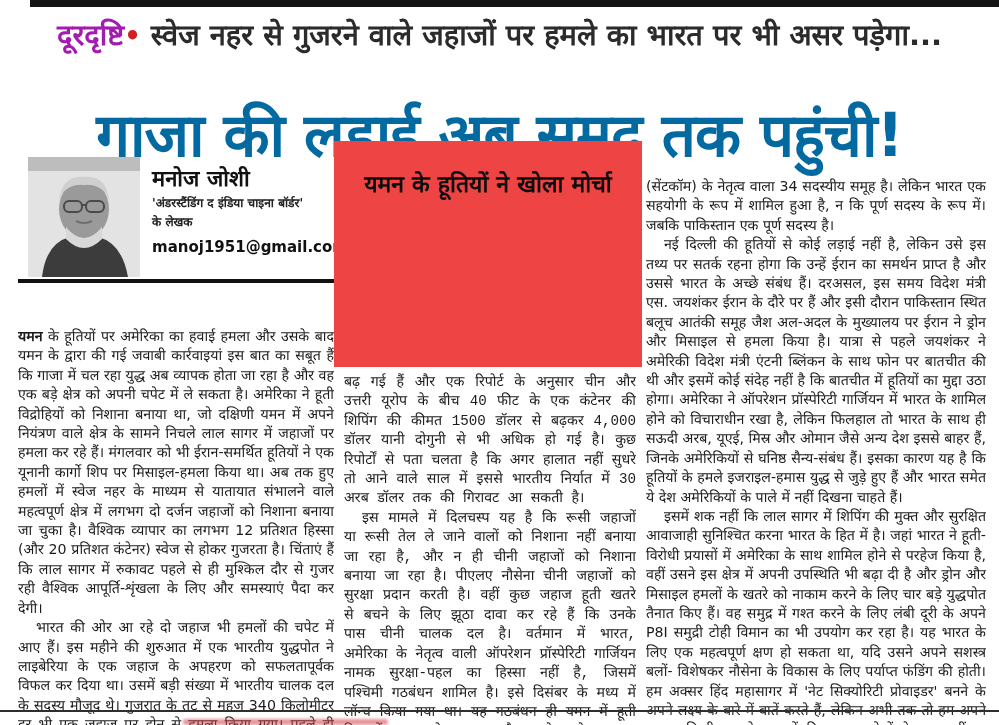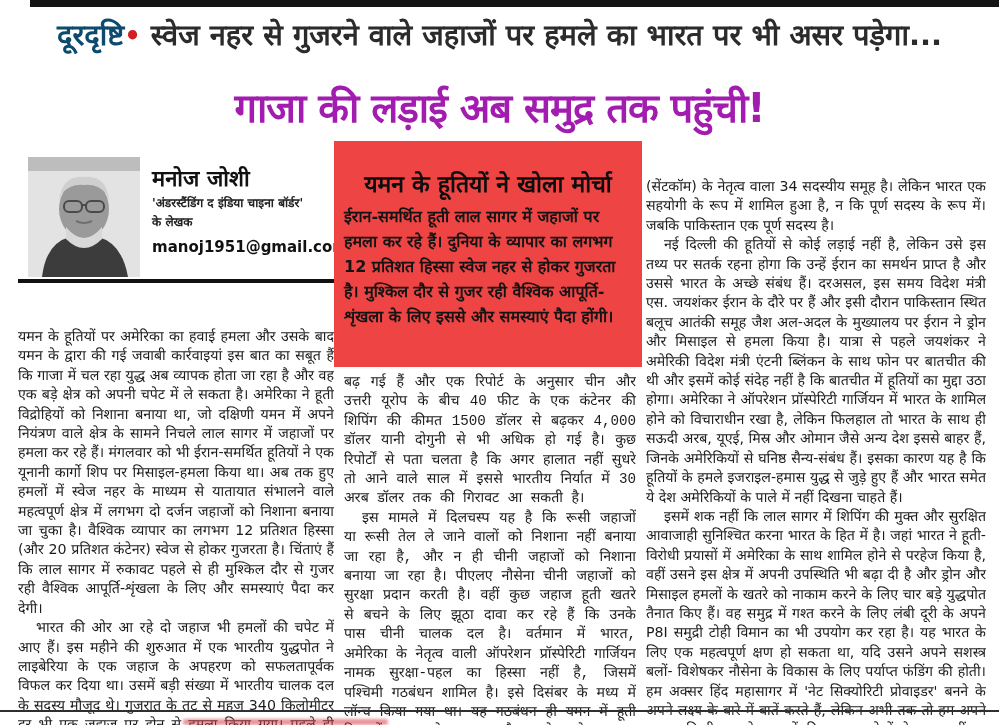--- a/index.html
+++ b/index.html
@@ -5,44 +5,44 @@
   html,body{margin:0;padding:0;background:#f4f4f4;}
   .page{
     position:relative;width:999px;height:725px;margin:0 auto;
     background:#ffffff;overflow:hidden;
     font-family:"DejaVu Sans","Liberation Sans",sans-serif;
     color:#1b1b1b;
   }
   .topstrip{position:absolute;left:30px;top:0;width:969px;height:7px;background:#141414;}
   .kicker{position:absolute;left:0;top:14px;width:100%;text-align:center;
     font-size:29px;font-weight:700;white-space:nowrap;color:#2b2b2b;}
-  .kicker .brand{color:#0c4a6e;}
+  .kicker .brand{color:#a21caf;}
   .kicker .bullet{color:#d21f26;font-size:26px;margin-right:10px;}
   .headline{position:absolute;left:0;top:52px;width:100%;text-align:center;
-    font-size:40px;font-weight:900;letter-spacing:-1px;color:#a21caf;white-space:nowrap;}
+    font-size:60px;font-weight:900;letter-spacing:-1px;color:#0369a1;white-space:nowrap;}
   
   .photo{position:absolute;left:28px;top:157px;width:112px;height:120px;background:#dcdcdc;overflow:hidden;}
   .author-name{position:absolute;left:152px;top:162px;font-size:22px;font-weight:800;color:#111;}
   .author-bio{position:absolute;left:152px;top:194px;width:185px;font-size:12px;font-weight:600;
     line-height:19px;color:#222;}
   .author-email{position:absolute;left:152px;top:238px;font-size:15px;font-weight:800;color:#111;}
   .author-rule{position:absolute;left:18px;top:279px;width:316px;height:4px;background:#111;}
   
   .hbox{position:absolute;left:334px;top:141px;width:288px;height:174px;background:#ef4444;
     padding:26px 10px;}
   .hbox .htitle{font-size:23px;font-weight:900;text-align:center;color:#0e0e0e;margin:0 0 5px 0;}
   .hbox .hbody{font-size:16px;font-weight:700;line-height:25px;color:#141414;margin:0;text-align:left;}
   
   .col{position:absolute;font-size:14.2px;line-height:19.4px;text-align:justify;color:#1b1b1b;overflow:hidden;margin-top:36px;}
   .col p{margin:0;}
   .col p.indent{text-indent:18px;}
   .col1{left:18px;top:291px;width:316px;height:414px;}
   .col2{left:344px;top:337px;width:292px;height:368px;font-family:Liberation Mono, monospace;}
   .col3{left:646px;top:141px;width:340px;height:564px;}
-  .lead{font-weight:400;}
+  .lead{font-weight:700;}
   .closing{font-weight:800;}
   .bottom-rule{position:absolute;left:0;top:710px;width:999px;height:2px;background:#2f2f2f;}
   .peek-red{position:absolute;left:183px;top:719px;width:205px;height:6px;
     background:rgba(214,60,70,.55);filter:blur(1.5px);border-radius:2px;}
 </style>
 </head>
 <body>
 
 <div class="page">
 
@@ -72,21 +72,20 @@
   <div class="author-name">मनोज जोशी</div>
   <div class="author-bio">
     <span>'अंडरस्टैंडिंग द इंडिया चाइना बॉर्डर'</span><br>
     <span>के लेखक</span>
   </div>
   <div class="author-email">manoj1951@gmail.com</div>
   <div class="author-rule"></div>
 
   <div class="hbox">
     <p class="htitle">यमन के हूतियों ने खोला मोर्चा</p>
-    <p class="hbody">ईरान-समर्थित हूती लाल सागर में जहाजों पर हमला कर रहे हैं। दुनिया के व्यापार का लगभग 12 प्रतिशत हिस्सा स्वेज नहर से होकर गुजरता है। मुश्किल दौर से गुजर रही वैश्विक आपूर्ति-शृंखला के लिए इससे और समस्याएं पैदा होंगी।</p>
   </div>
 
   <div class="col col1">
     <p><span class="lead">यमन</span><span> के हूतियों पर अमेरिका का हवाई हमला और उसके बाद यमन के द्वारा की गई जवाबी कार्रवाइयां इस बात का सबूत हैं कि गाजा में चल रहा युद्ध अब व्यापक होता जा रहा है और वह एक बड़े क्षेत्र को अपनी चपेट में ले सकता है। अमेरिका ने हूती विद्रोहियों को निशाना बनाया था, जो दक्षिणी यमन में अपने नियंत्रण वाले क्षेत्र के सामने निचले लाल सागर में जहाजों पर हमला कर रहे हैं। मंगलवार को भी ईरान-समर्थित हूतियों ने एक यूनानी कार्गो शिप पर मिसाइल-हमला किया था। अब तक हुए हमलों में स्वेज नहर के माध्यम से यातायात संभालने वाले महत्वपूर्ण क्षेत्र में लगभग दो दर्जन जहाजों को निशाना बनाया जा चुका है। वैश्विक व्यापार का लगभग 12 प्रतिशत हिस्सा (और 20 प्रतिशत कंटेनर) स्वेज से होकर गुजरता है। चिंताएं हैं कि लाल सागर में रुकावट पहले से ही मुश्किल दौर से गुजर रही वैश्विक आपूर्ति-शृंखला के लिए और समस्याएं पैदा कर देगी।</span></p>
     <p class="indent">भारत की ओर आ रहे दो जहाज भी हमलों की चपेट में आए हैं। इस महीने की शुरुआत में एक भारतीय युद्धपोत ने लाइबेरिया के एक जहाज के अपहरण को सफलतापूर्वक विफल कर दिया था। उसमें बड़ी संख्या में भारतीय चालक दल के सदस्य मौजूद थे। गुजरात के तट से महज 340 किलोमीटर दूर भी एक जहाज पर ड्रोन से हमला किया गया। पहले ही प्रमुख शिपिंग कंपनियां एशिया और यूरोप के बीच अफ्रीका के केप ऑफ गुड होप से होते हुए लंबा रास्ता अपनाने के लिए अपने जहाजों का मार्ग बदल रही थीं। शिपिंग लागतें पहले ही</p>
   </div>
 
   <div class="col col2">
     <p>बढ़ गई हैं और एक रिपोर्ट के अनुसार चीन और उत्तरी यूरोप के बीच 40 फीट के एक कंटेनर की शिपिंग की कीमत 1500 डॉलर से बढ़कर 4,000 डॉलर यानी दोगुनी से भी अधिक हो गई है। कुछ रिपोर्टों से पता चलता है कि अगर हालात नहीं सुधरे तो आने वाले साल में इससे भारतीय निर्यात में 30 अरब डॉलर तक की गिरावट आ सकती है।</p>
     <p class="indent">इस मामले में दिलचस्प यह है कि रूसी जहाजों या रूसी तेल ले जाने वालों को निशाना नहीं बनाया जा रहा है, और न ही चीनी जहाजों को निशाना बनाया जा रहा है। पीएलए नौसेना चीनी जहाजों को सुरक्षा प्रदान करती है। वहीं कुछ जहाज हूती खतरे से बचने के लिए झूठा दावा कर रहे हैं कि उनके पास चीनी चालक दल है। वर्तमान में भारत, अमेरिका के नेतृत्व वाली ऑपरेशन प्रॉस्पेरिटी गार्जियन नामक सुरक्षा-पहल का हिस्सा नहीं है, जिसमें पश्चिमी गठबंधन शामिल है। इसे दिसंबर के मध्य में लॉन्च किया गया था। यह गठबंधन ही यमन में हूती ठिकानों पर हमले कर रहा है। इसके अनेक कारण हैं। 1990 के दशक के बाद जब भारत ने अमेरिका के साथ घनिष्ठ सैन्य संबंध विकसित करना शुरू किया, तब उसकी गतिविधियां पूर्वी हिंद महासागर तक ही सीमित थीं, जो यूएस-इंडो पैसिफिक कमांड का हिस्सा है। हाल ही में भारत संयुक्त समुद्री बल (सीएमएफ) में शामिल हुआ, जो बहरीन स्थित यूएस सेंट्रल कमांड</p>

